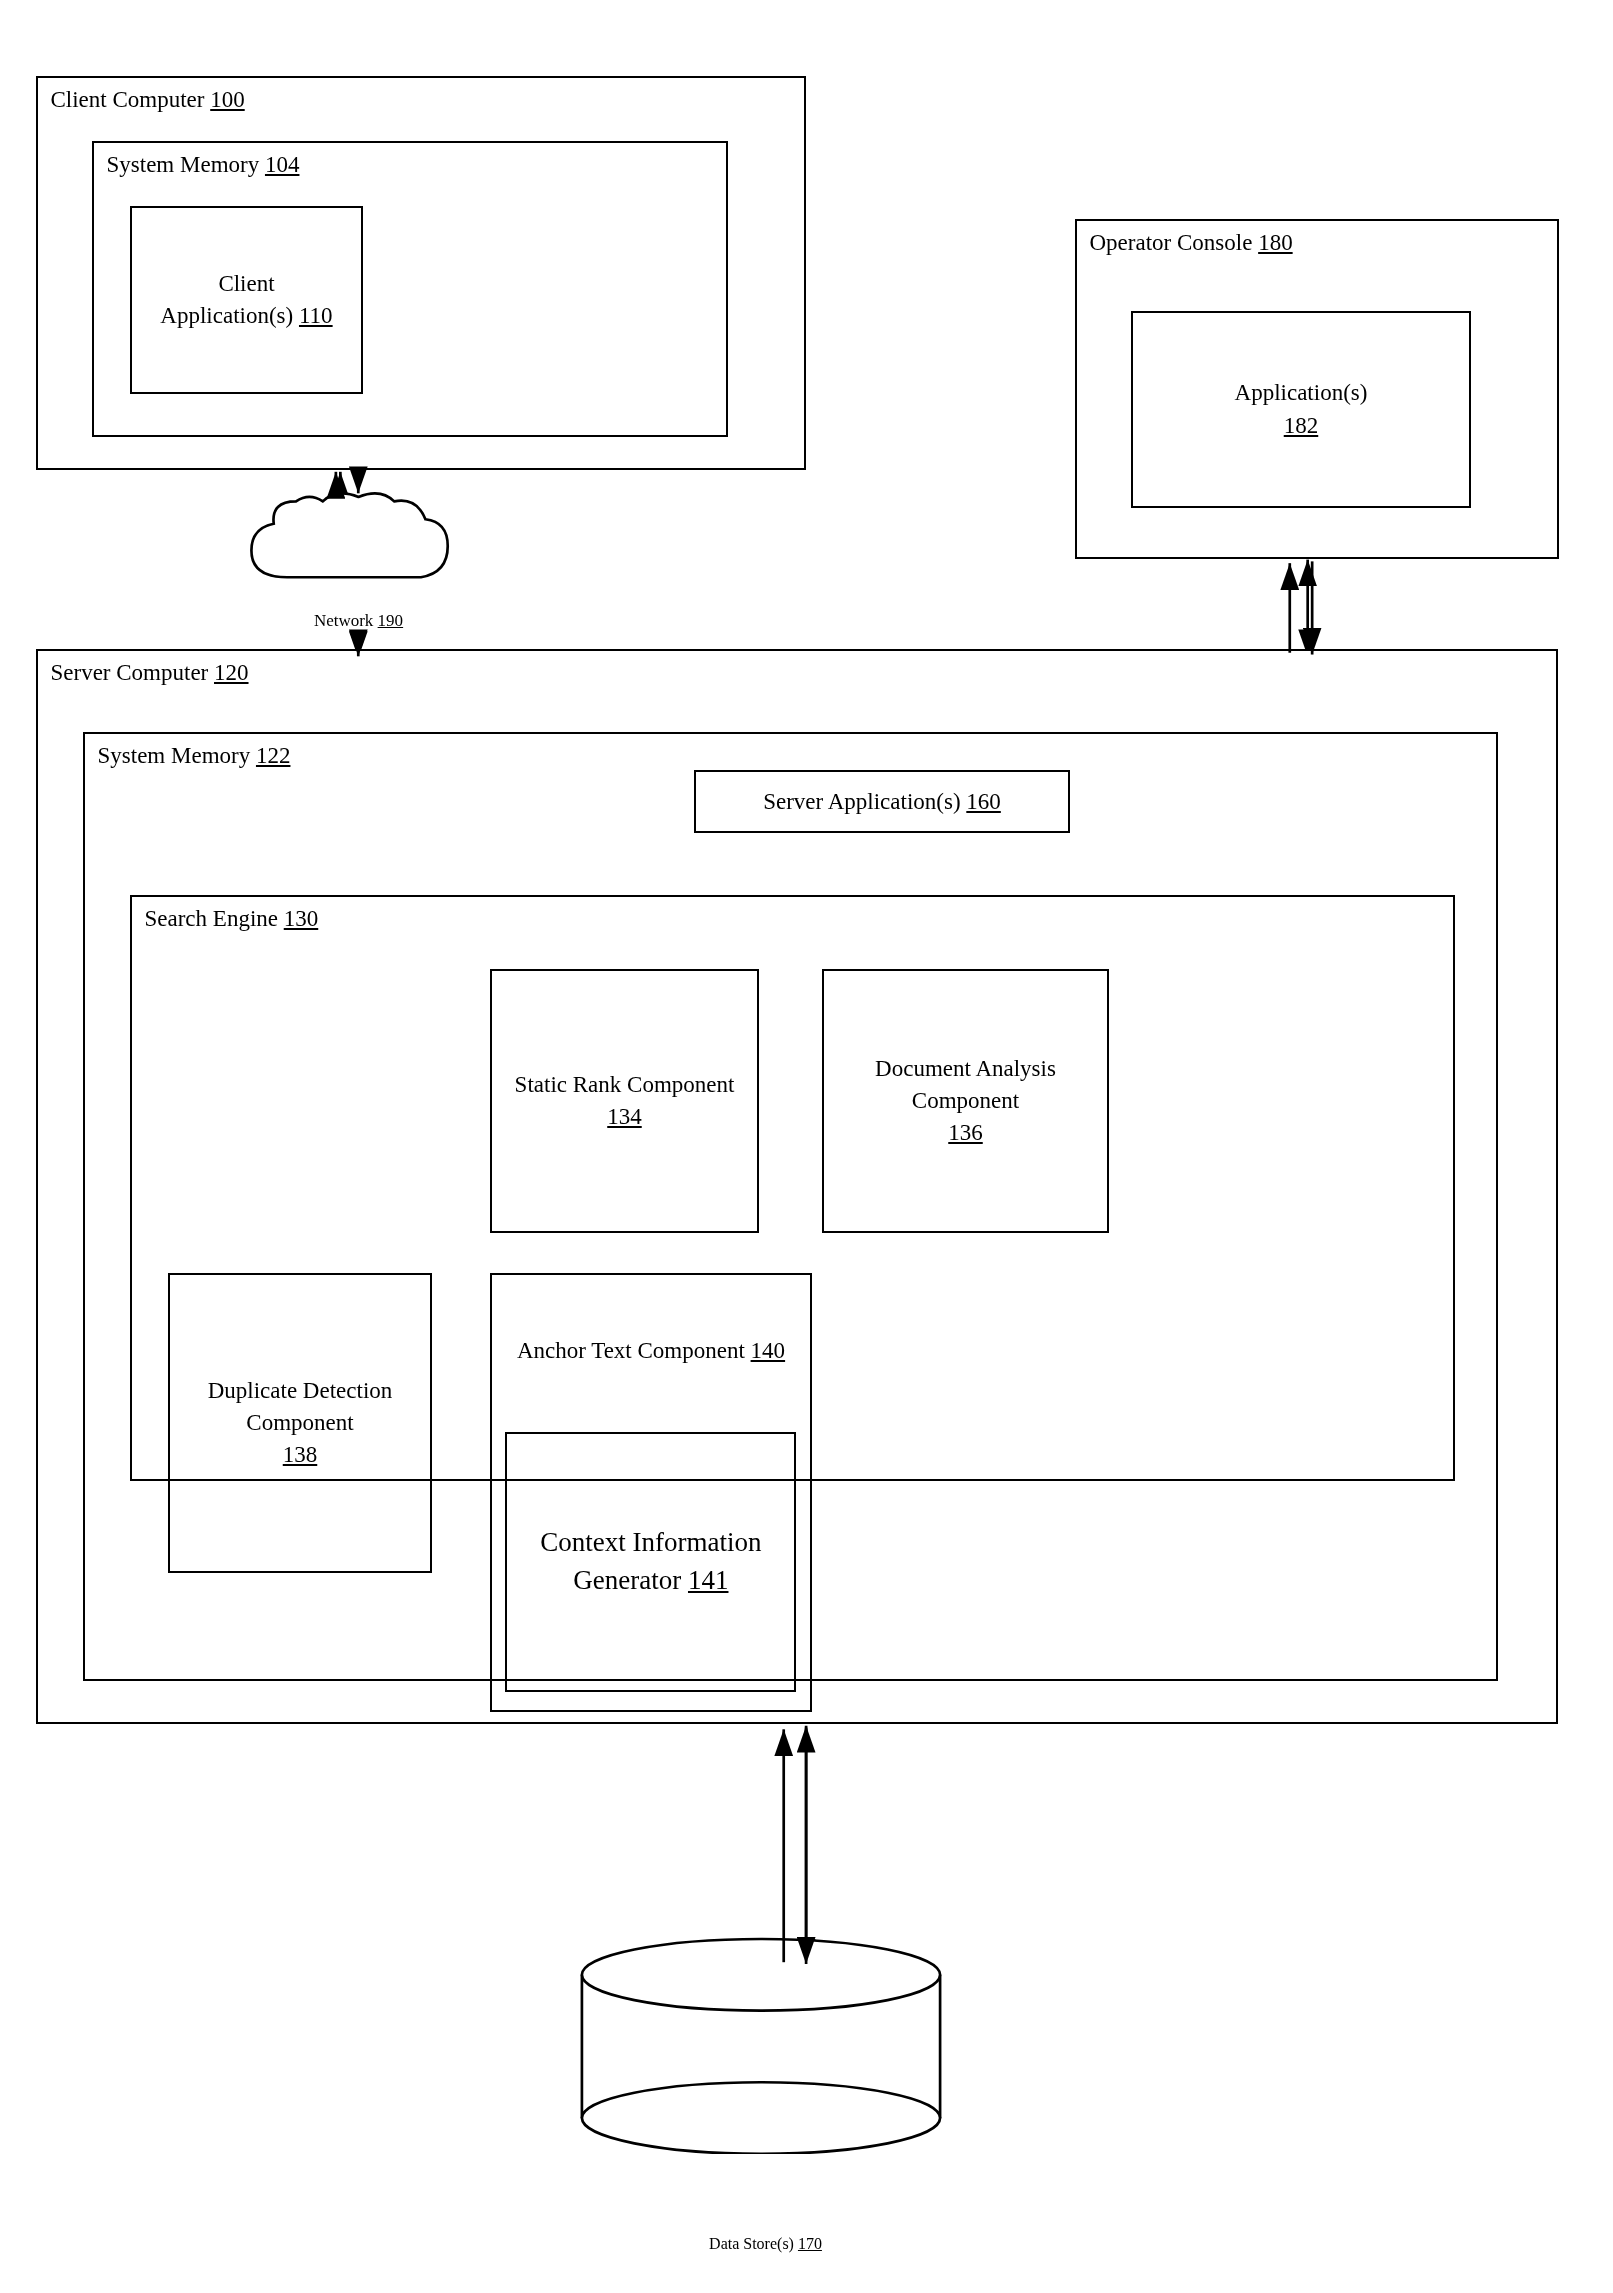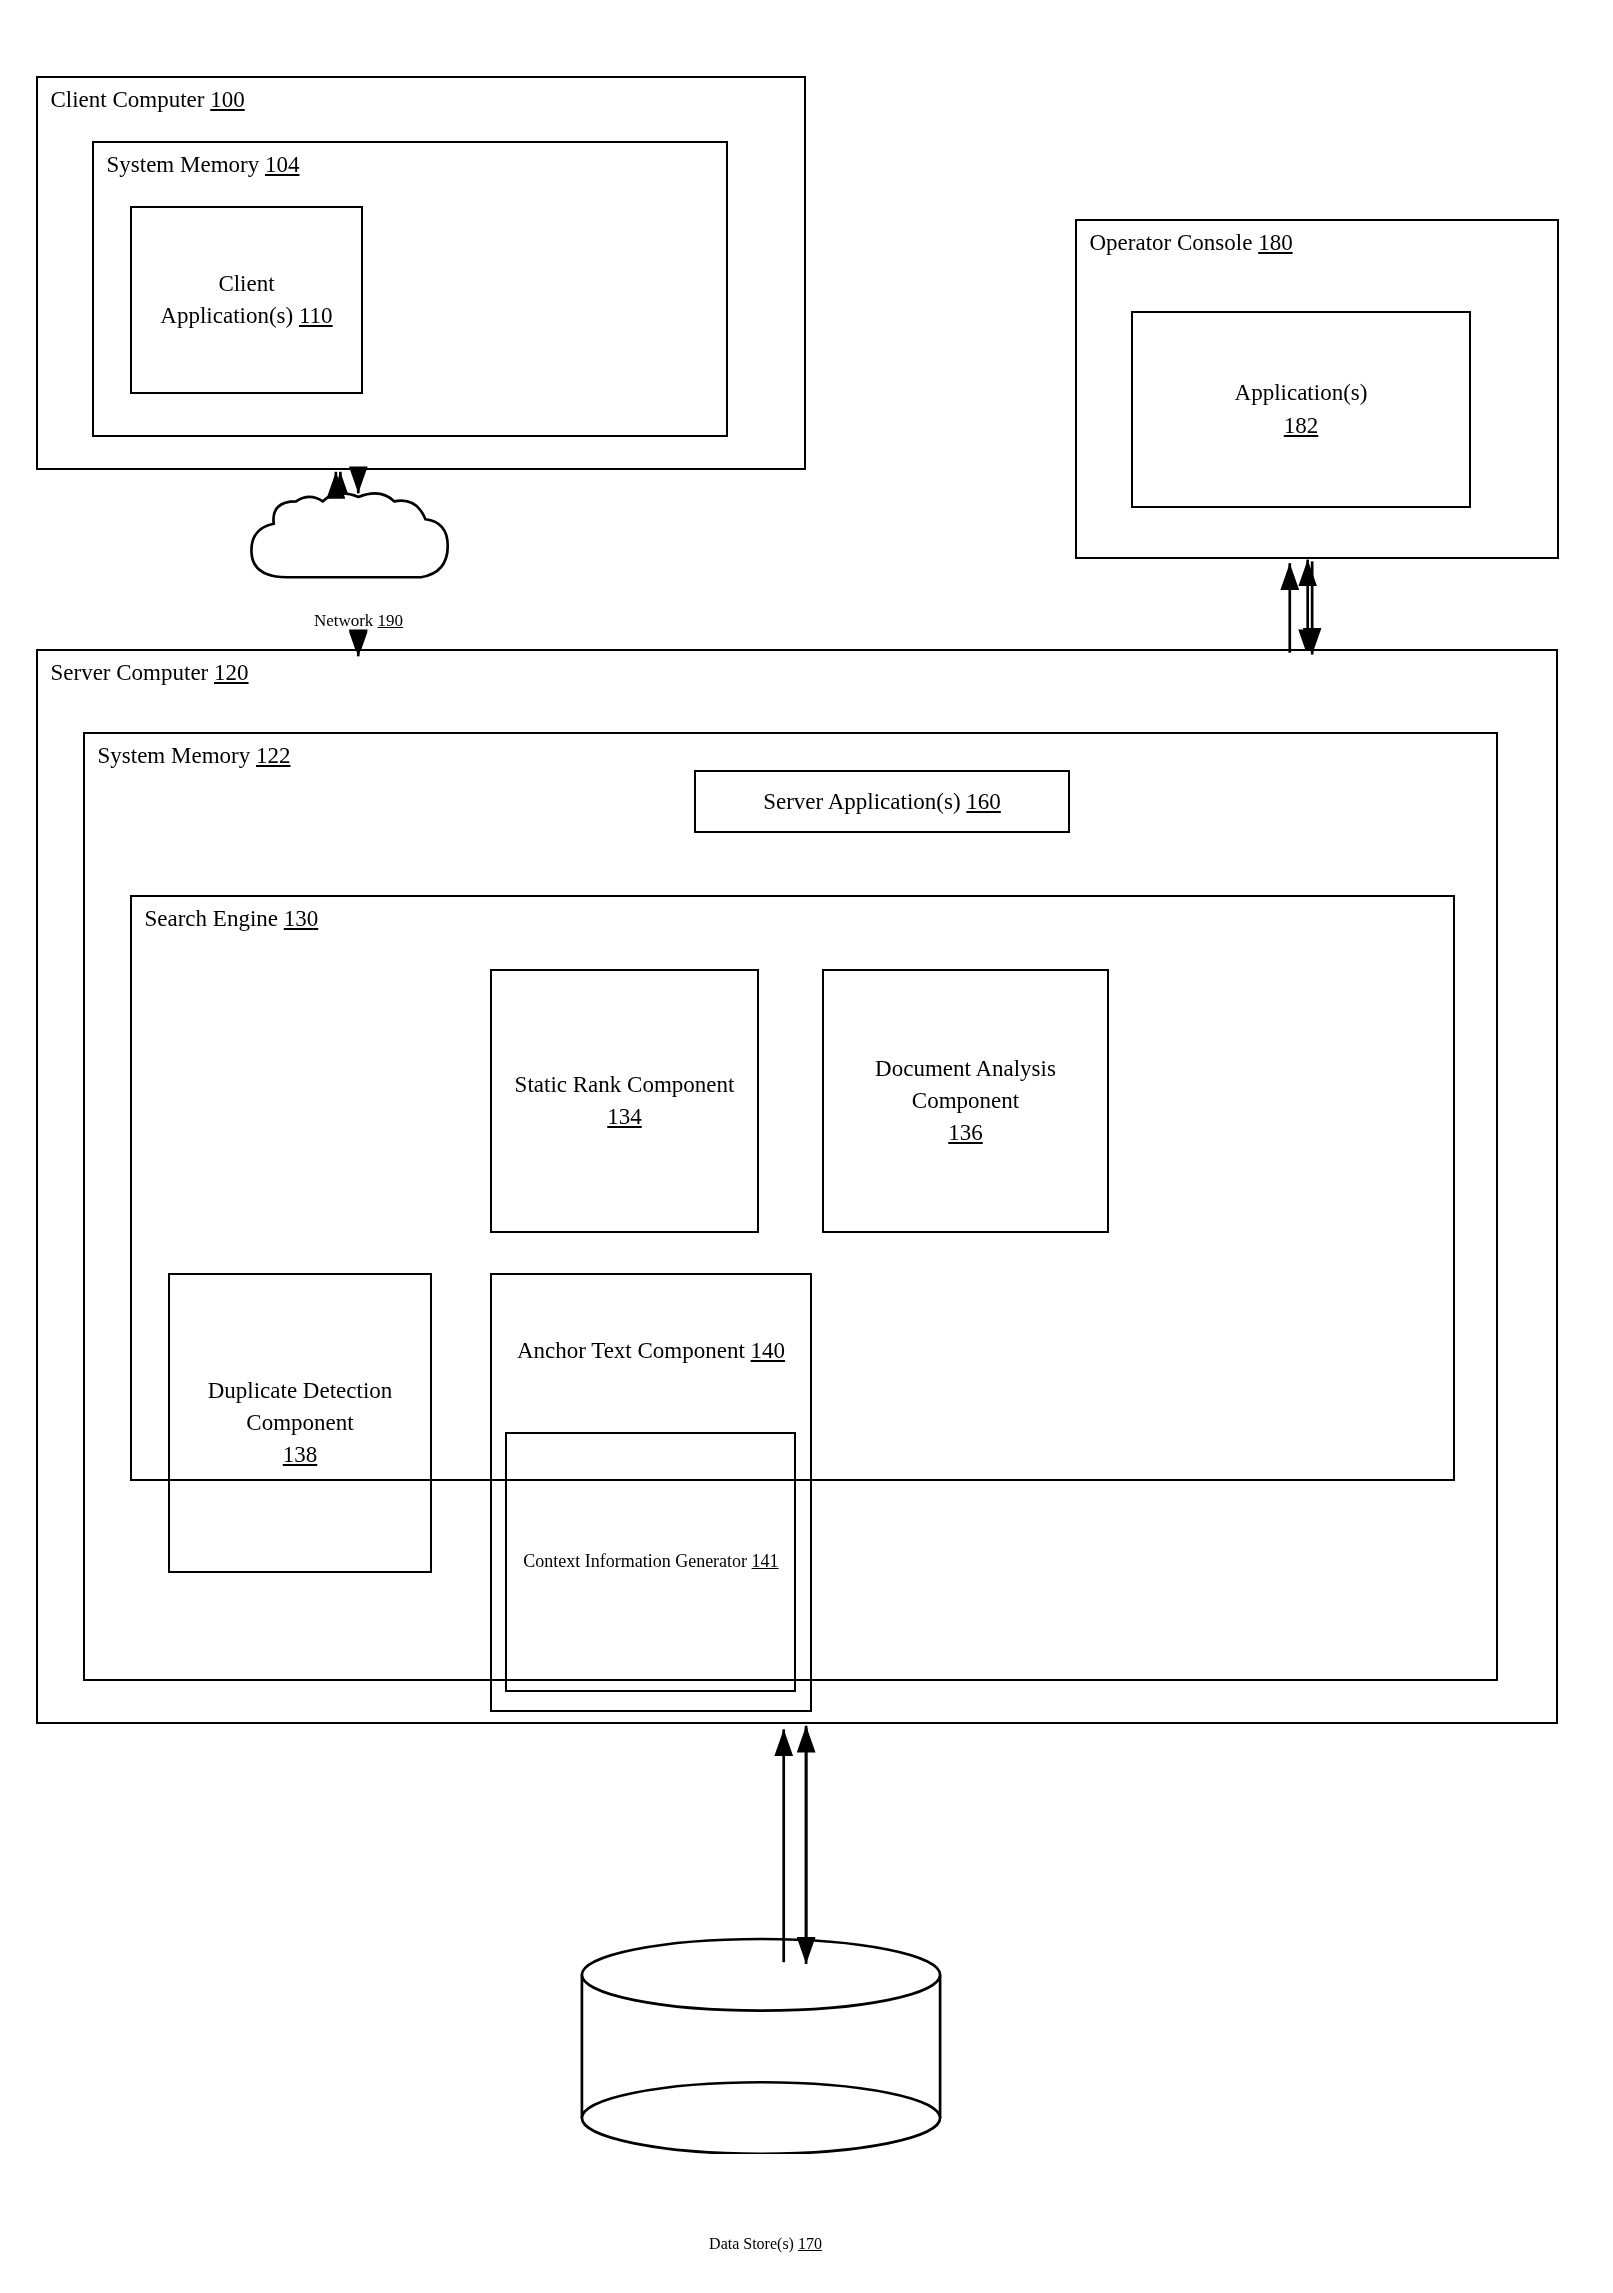--- a/index.html
+++ b/index.html
@@ -227,21 +227,21 @@
 
         <div style="position:absolute; left:358px; top:376px; width:322px; height:439px; border:2.7px solid #000;">
 
           <div style="position:absolute; left:0; top:0; width:100%; height:152px; display:flex; align-items:center; justify-content:center; padding:9px;">
             <div style="text-align:center; font-size:23px; line-height:1.4;">
               Anchor Text Component <span class="underline">140</span>
             </div>
           </div>
 
           <div style="position:absolute; left:13.4px; top:157px; width:291px; height:260px; border:2.7px solid #000; display:flex; align-items:center; justify-content:center;">
-            <div style="text-align:center; font-size:18px; line-height:1.4;">
+            <div style="text-align:center; font-size:27px; line-height:1.4;">
               Context Information Generator <span class="underline">141</span>
             </div>
           </div>
         </div>
 
 
       </div>
     </div>
   </div>
 

